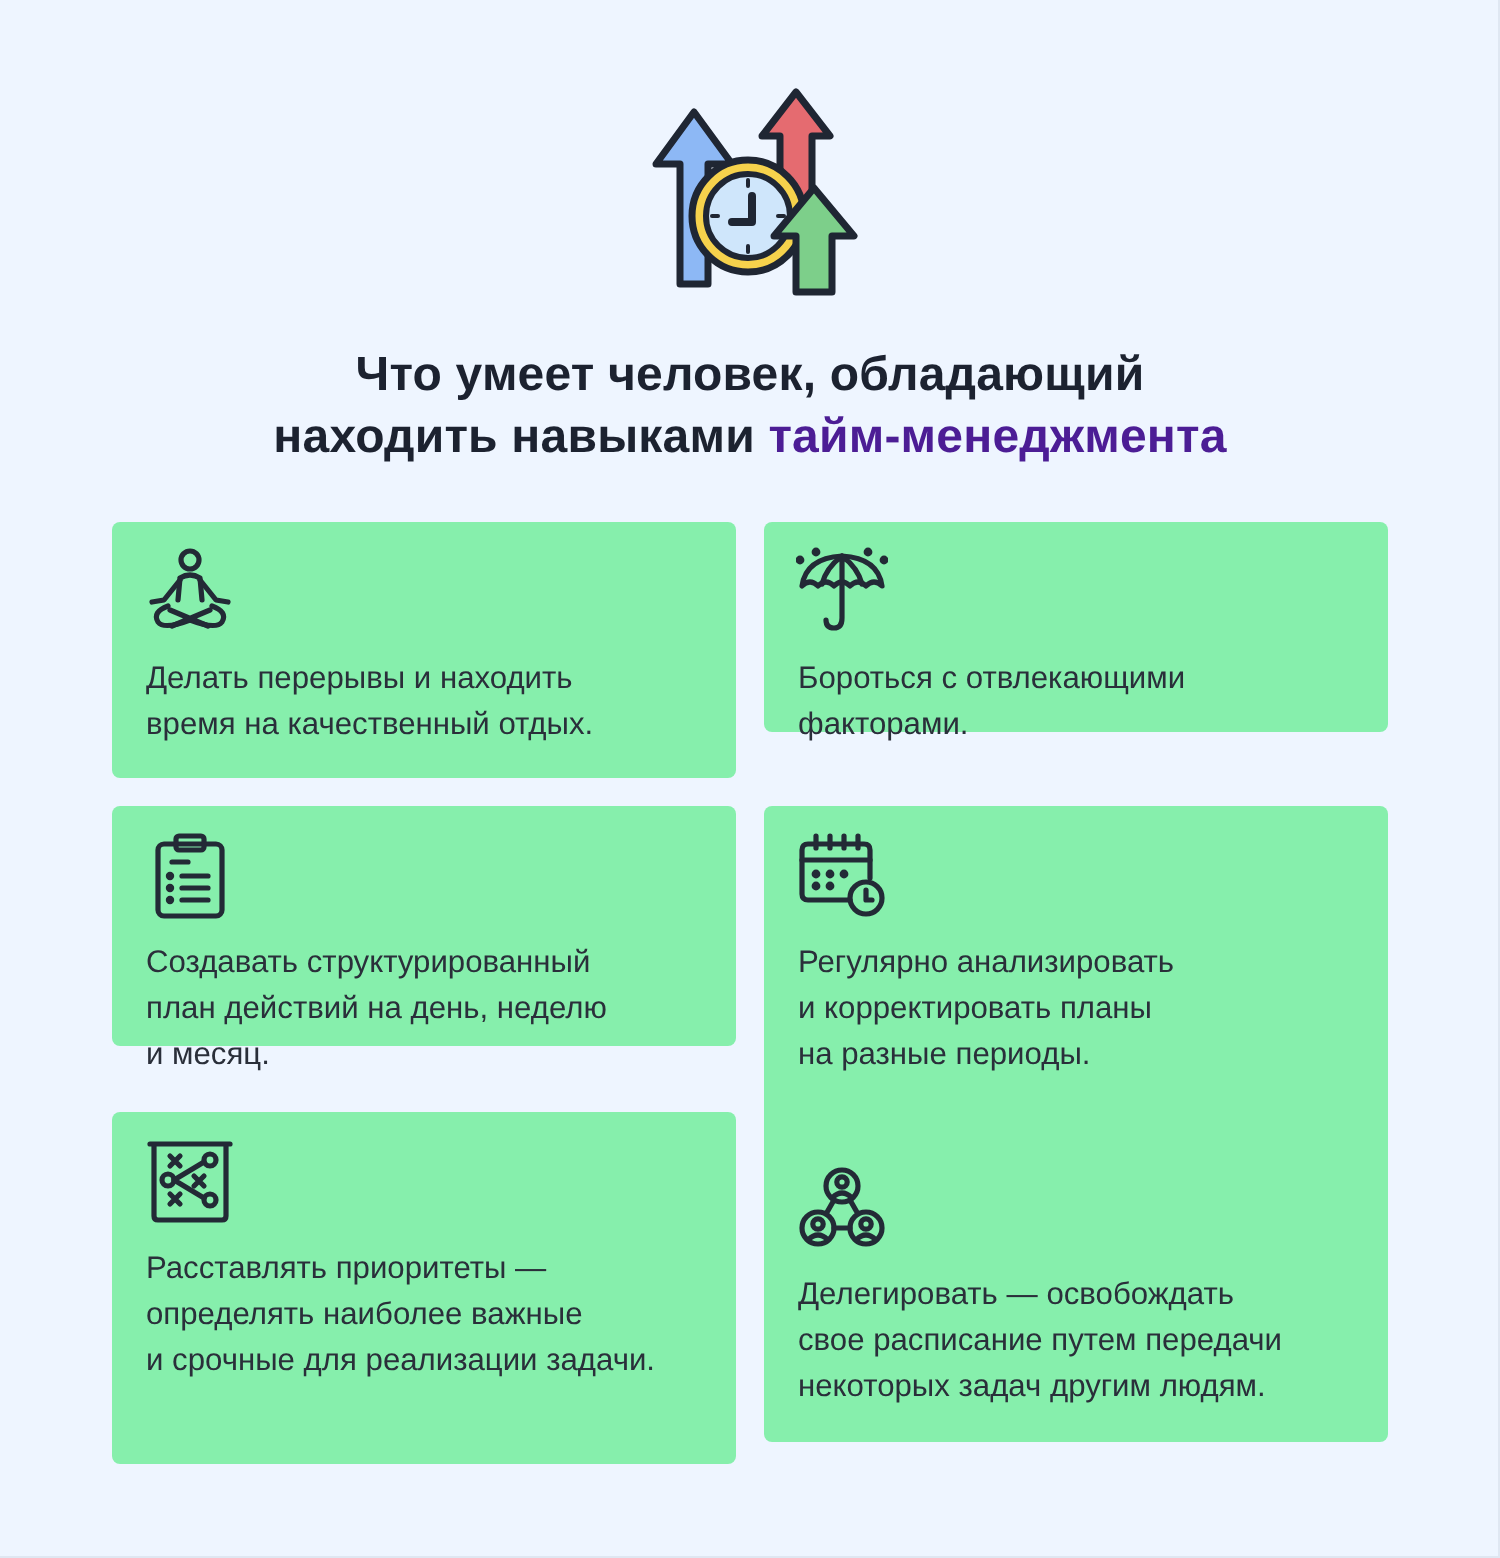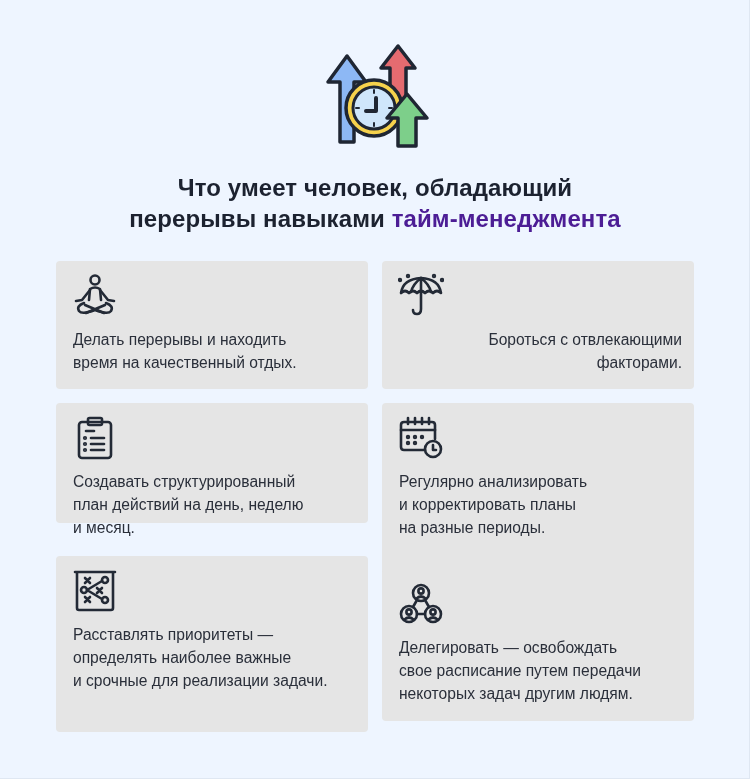--- a/index.html
+++ b/index.html
@@ -18,32 +18,32 @@
       position: absolute; left: 318px; top: 38px; width: 116px; height: 116px;
     }
     .title {
       position: absolute; left: 0; top: 172px; width: 750px;
       text-align: center; font-weight: 700; font-size: 24px; line-height: 31px;
       color: #1c2230; letter-spacing: 0.1px;
     }
     .title .accent { color: #4c1d95; }
     .card {
       position: absolute; width: 312px;
-      background: #e5e5e5; border-radius: 4px;
+      background: #86efac; border-radius: 4px;
     }
     .card .icon {
       position: absolute; left: 16px; top: 12px; width: 46px; height: 46px;
     }
     .card .text {
       position: absolute; left: 17px; top: 67px; right: 12px;
       font-size: 15.6px; line-height: 23px; color: #2a2f3a;
       white-space: pre-line;
     }
     .c1 { left: 56px; top: 261px; height: 128px; }
-    .c2 { left: 382px; top: 261px; height: 128px; text-align: right; }
+    .c2 { left: 382px; top: 261px; height: 105px; }
     .c3 { left: 56px; top: 403px; height: 120px; }
     .c4 { left: 382px; top: 403px; height: 196px; }
     .c5 { left: 56px; top: 556px; height: 176px; }
     .c6 { left: 382px; top: 569px; height: 152px; }
     svg { display: block; }
   </style>
 </head>
 <body>
 
 <div class="frame">
@@ -64,21 +64,21 @@
         <line x1="71" y1="70" x2="74" y2="70"></line>
       </g>
       <path d="M58 60 L58 73 L48 73" fill="none" stroke="#1f2633" stroke-width="4" stroke-linecap="round" stroke-linejoin="round"></path>
 
       <path d="M80 108 L80 80 L69 80 L89 56 L109 80 L98 80 L98 108 Z" fill="#7dcf8a" stroke="#1f2633" stroke-width="3.5" stroke-linejoin="round"></path>
     </svg>
   </div>
 
   <div class="title">
     <div>Что умеет человек, обладающий</div>
-    <div><span>перерывы навыками </span><span class="accent">тайм-менеджмента</span></div>
+    <div><span>находить навыками </span><span class="accent">тайм-менеджмента</span></div>
   </div>
 
   <div class="card c1">
     <div class="icon">
       <svg width="46" height="46" viewBox="0 0 46 46" fill="none" stroke="#232a36" stroke-width="2.6" stroke-linecap="round" stroke-linejoin="round">
         <circle cx="23" cy="7" r="4.5"></circle>
         <path d="M18 16 Q23 13 28 16 L29 27 M18 16 L17 27"></path>
         <path d="M18 17 L10 27 L4 28 M28 17 L36 27 L42 28"></path>
         <path d="M12 30 Q4 33 7 38 Q10 42 23 37 Q36 42 39 38 Q42 33 34 30"></path>
         <path d="M13 32 L32 40 M33 32 L14 40"></path>

